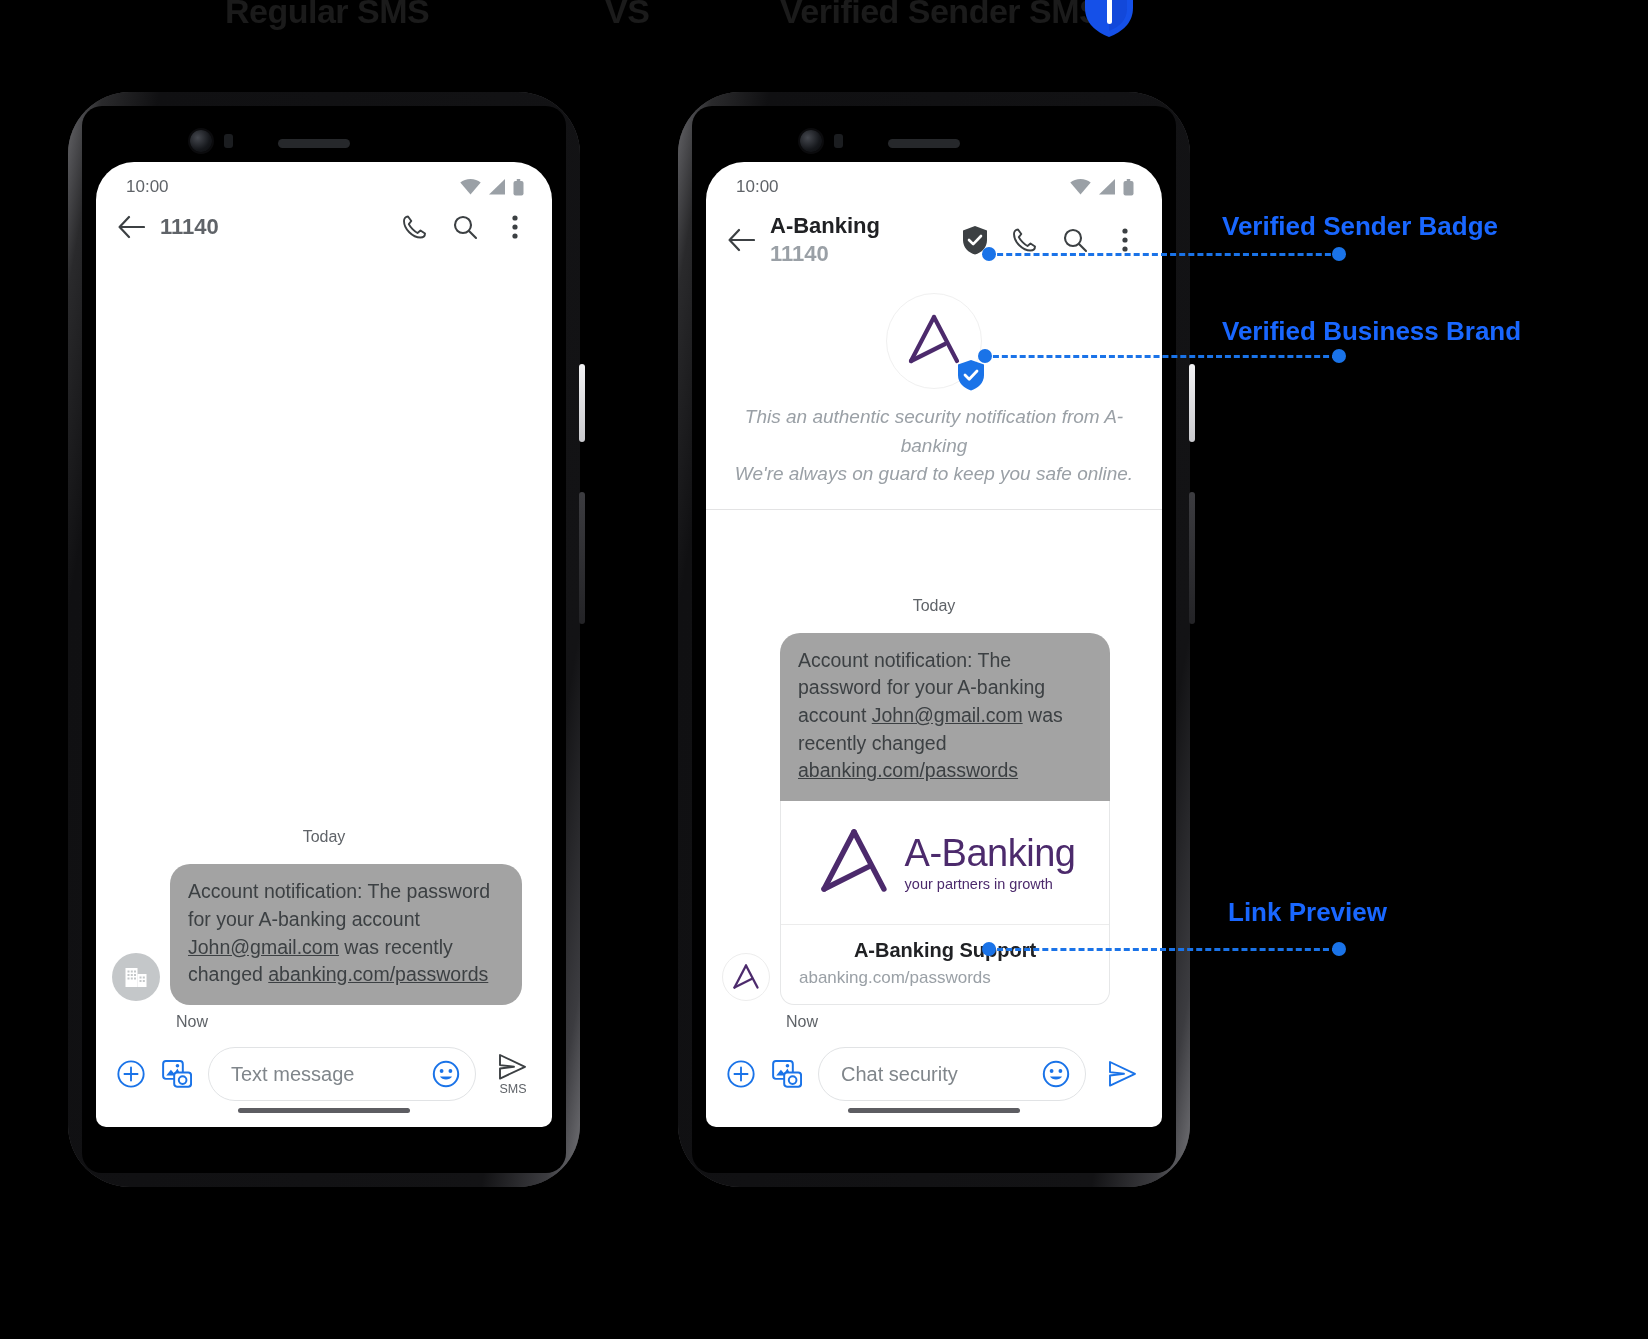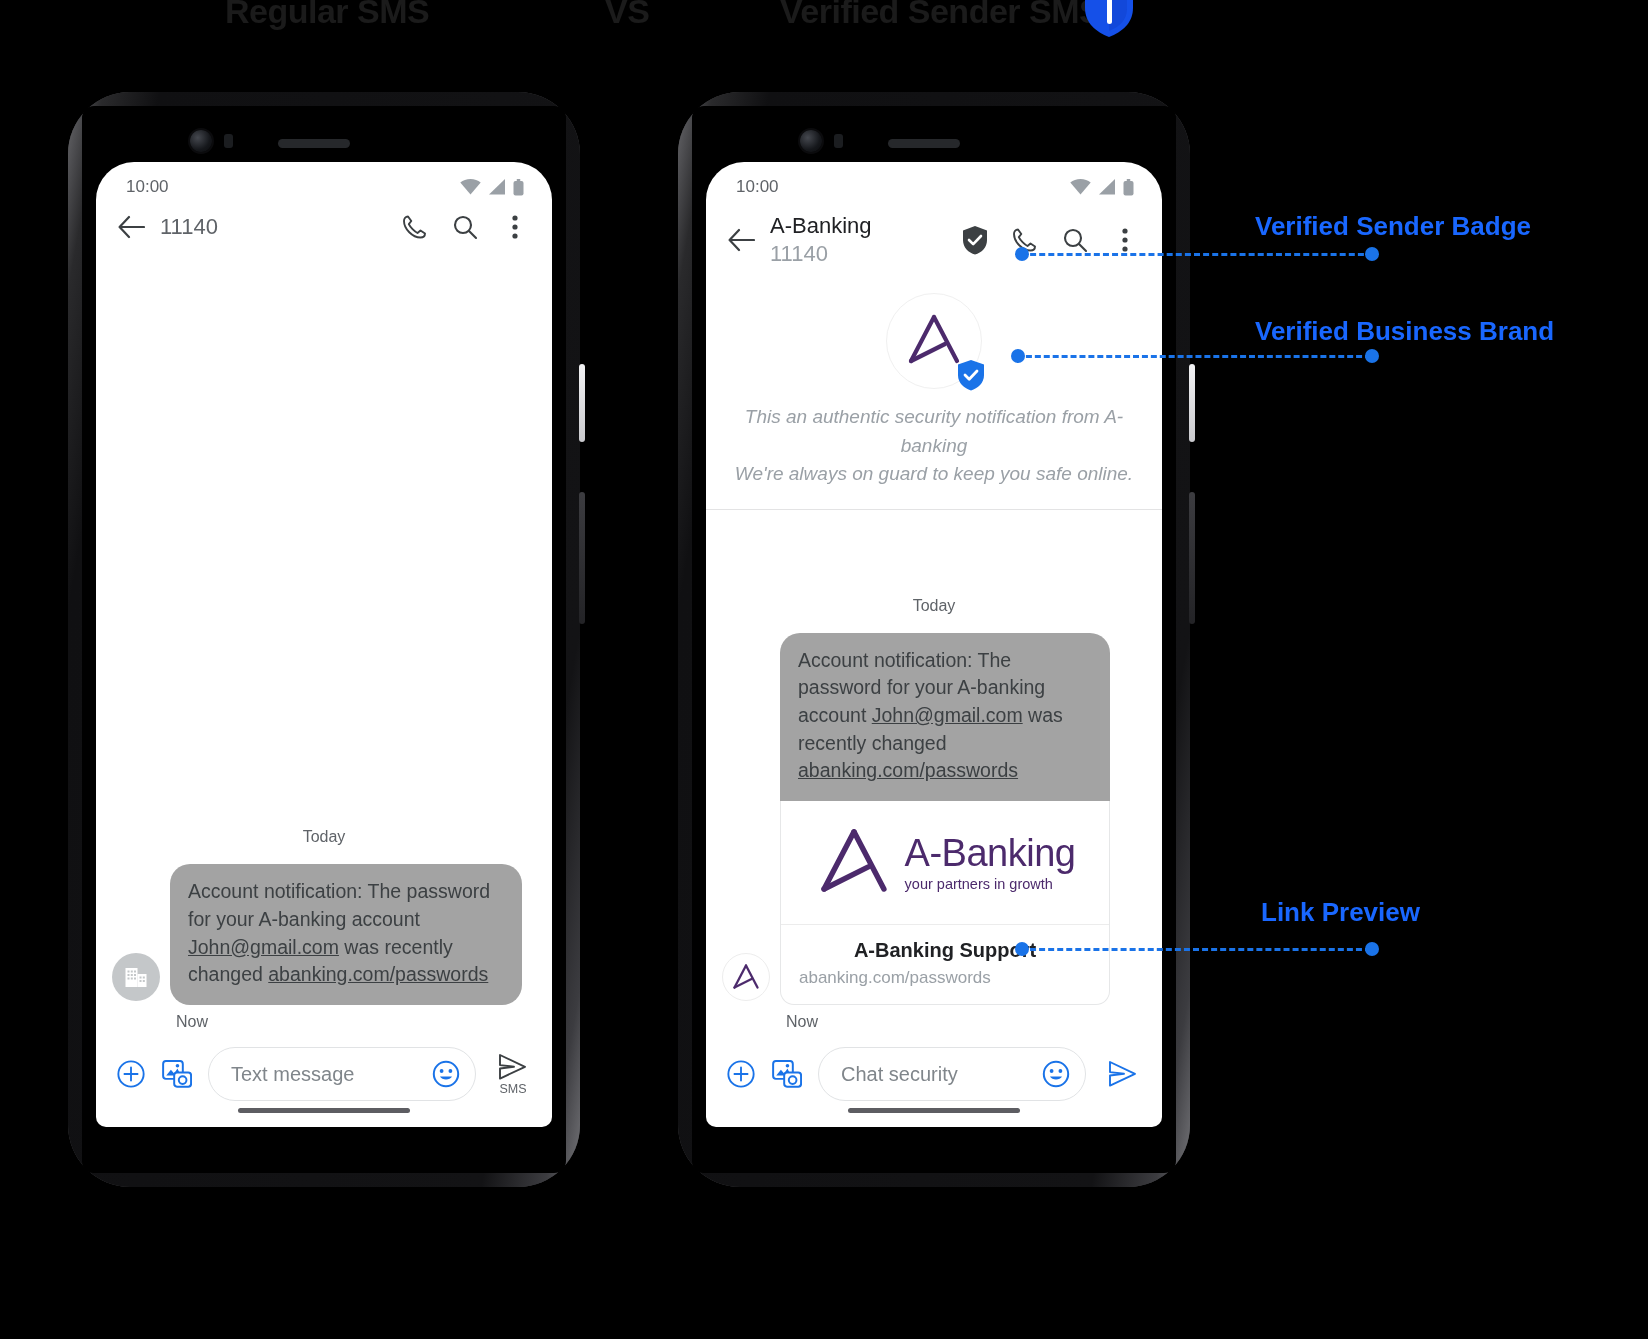--- a/index.html
+++ b/index.html
@@ -2,21 +2,21 @@
 <html><head>
 <meta charset="utf-8">
 <style>
   * { box-sizing: border-box; margin: 0; padding: 0; }
   html, body {
     width: 1648px; height: 1339px;
     background: #000000;
     font-family: "Liberation Sans", sans-serif;
     overflow: hidden;
   }
-  .stage { position: relative; width: 1452px; height: 1339px; padding-left: 33px; }
+  .stage { position: relative; width: 1452px; height: 1339px; }
 
   
   .head-row {
     position: absolute; top: -8px; left: 0; width: 1180px; height: 64px;
   }
   .head-title {
     position: absolute;
     font-weight: bold;
     font-size: 34px;
     color: #1b1b1b;
@@ -43,21 +43,21 @@
   .phone-right { left: 678px; top: 92px; }
 
   .phone-bezel {
     position: absolute; inset: 0;
     border-radius: 62px;
     background: linear-gradient(100deg,#6a6a6e 0%, #2a2a2c 5%, #101012 13%, #131315 86%, #3c3c40 95%, #76767a 100%);
     padding: 3px;
   }
   .phone-inner {
     position: absolute; inset: 14px;
-    border-radius: 12px;
+    border-radius: 20px;
     background: #000;
     overflow: hidden;
   }
   
   .sensor-camera {
     position: absolute; top: 24px; left: 108px;
     width: 22px; height: 22px; border-radius: 50%;
     background: radial-gradient(circle at 35% 35%, #45484f 0%, #15171b 60%, #0a0b0d 100%);
     box-shadow: 0 0 0 2px #0b0b0d;
   }
@@ -108,21 +108,21 @@
   .status-time { font-size: 17px; color: #5f6368; font-weight: 500; }
   .status-icons { display: flex; align-items: center; gap: 7px; }
 
   
   .appbar {
     flex: 0 0 auto;
     display: flex; align-items: center;
     padding: 8px 22px 10px 20px;
     gap: 14px;
   }
-  .appbar-title-block { flex: 1 1 auto; min-width: 0; }
+  .appbar-title-block { flex: 1 1 auto; min-width: 0; font-weight: bold; }
   .appbar-title { font-size: 22px; color: #202124; line-height: 1.25; }
   .appbar-sub   { font-size: 22px; color: #9aa0a6; line-height: 1.25; }
   .appbar-only  { font-size: 22px; color: #5f6368; }
   .appbar-actions { display: flex; align-items: center; gap: 20px; }
   .icon-btn { width: 30px; height: 30px; display: flex; align-items: center; justify-content: center; }
 
   
   .brand-header {
     flex: 0 0 auto;
     padding: 10px 22px 20px;

